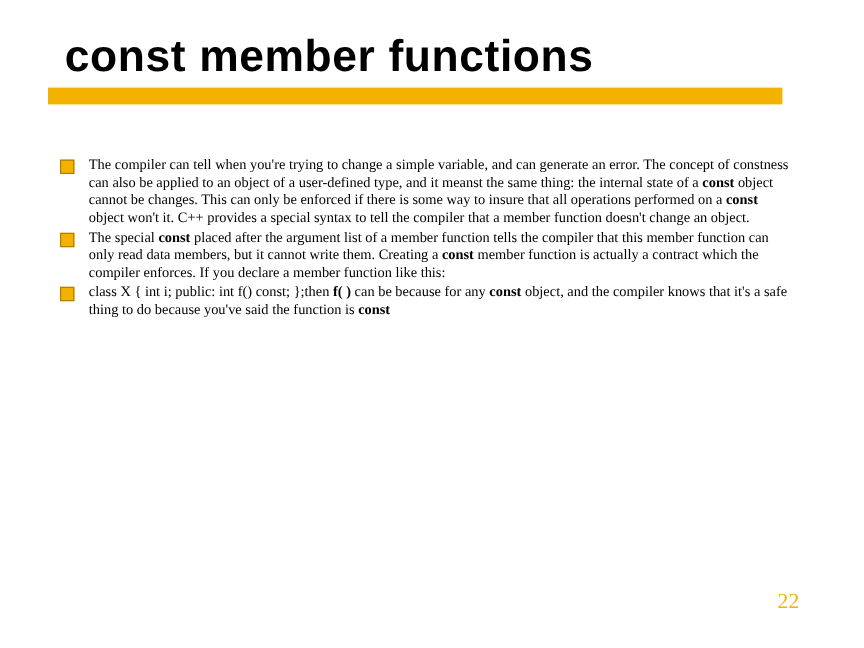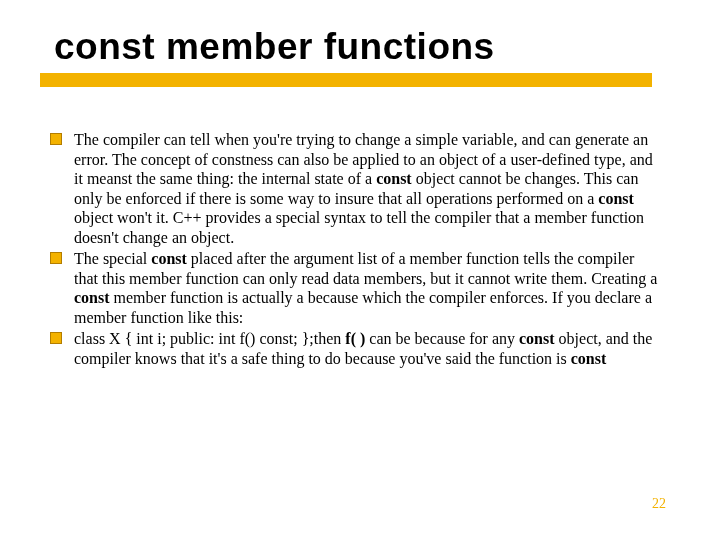--- a/index.html
+++ b/index.html
@@ -46,21 +46,21 @@
     right: 60px;
   }
   ul.bullets {
     list-style: none;
     margin: 0;
     padding: 0;
   }
   ul.bullets > li {
     position: relative;
     padding-left: 30px;
-    font-size: 16px;
+    font-size: 12px;
     line-height: 1.22;
     margin-bottom: 2px;
   }
   ul.bullets > li::before {
     content: "";
     position: absolute;
     left: 6px;
     top: 3px;
     width: 12px;
     height: 12px;
@@ -68,37 +68,37 @@
     border: 1px solid #b37d00;
     box-sizing: border-box;
   }
   .b { font-weight: bold; }
   .pagenum {
     position: absolute;
     right: 54px;
     bottom: 28px;
     color: #f3b200;
     font-family: Georgia, 'Times New Roman', serif;
-    font-size: 14px;
+    font-size: 18px;
     text-align: right;
   }
 </style>
 </head>
 <body>
 
 <div class="slide">
 
   <div class="title-wrap">
     <div class="title">const member functions</div>
     <div class="underline"></div>
   </div>
 
   <div class="body">
     <ul class="bullets">
       <li><span>The compiler can tell when you're trying to change a simple variable, and can generate an error. The concept of constness can also be applied to an object of a user-defined type, and it meanst the same thing: the internal state of a </span><span class="b">const</span><span> object cannot be changes. This can only be enforced if there is some way to insure that all operations performed on a </span><span class="b">const</span><span> object won't it. C++ provides a special syntax to tell the compiler that a member function doesn't change an object.</span></li>
-      <li><span>The special </span><span class="b">const</span><span> placed after the argument list of a member function tells the compiler that this member function can only read data members, but it cannot write them. Creating a </span><span class="b">const</span><span> member function is actually a because which the compiler enforces. If you declare a member function like this:</span></li>
+      <li><span>The special </span><span class="b">const</span><span> placed after the argument list of a member function tells the compiler that this member function can only read data members, but it cannot write them. Creating a </span><span class="b">const</span><span> member function is actually a contract which the compiler enforces. If you declare a member function like this:</span></li>
       <li><span>class X { int i; public: int f() const; };then </span><span class="b">f( )</span><span> can be because for any </span><span class="b">const</span><span> object, and the compiler knows that it's a safe thing to do because you've said the function is </span><span class="b">const</span></li>
     </ul>
   </div>
 
   <div class="pagenum">22</div>
 
 </div>
 
 </body></html>

